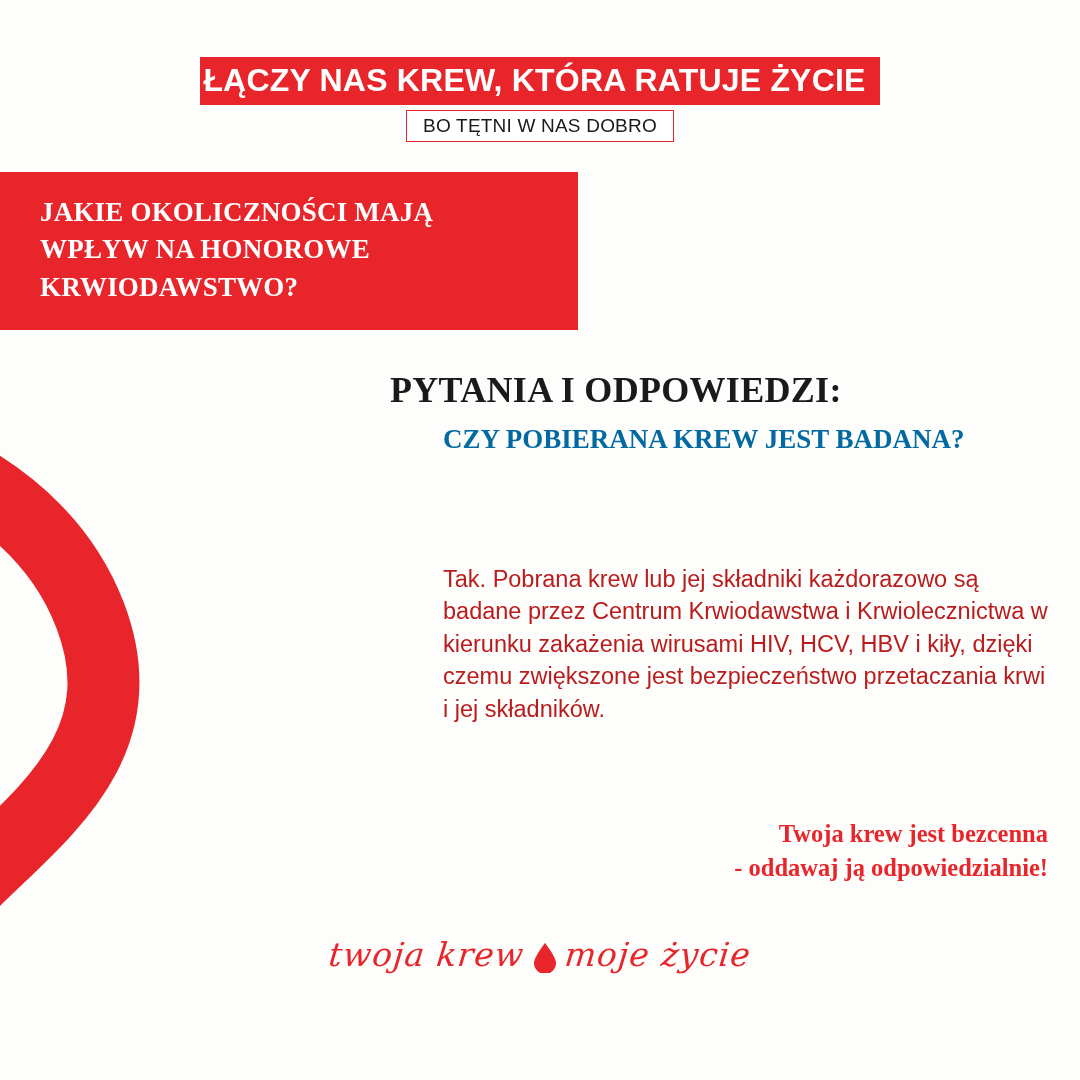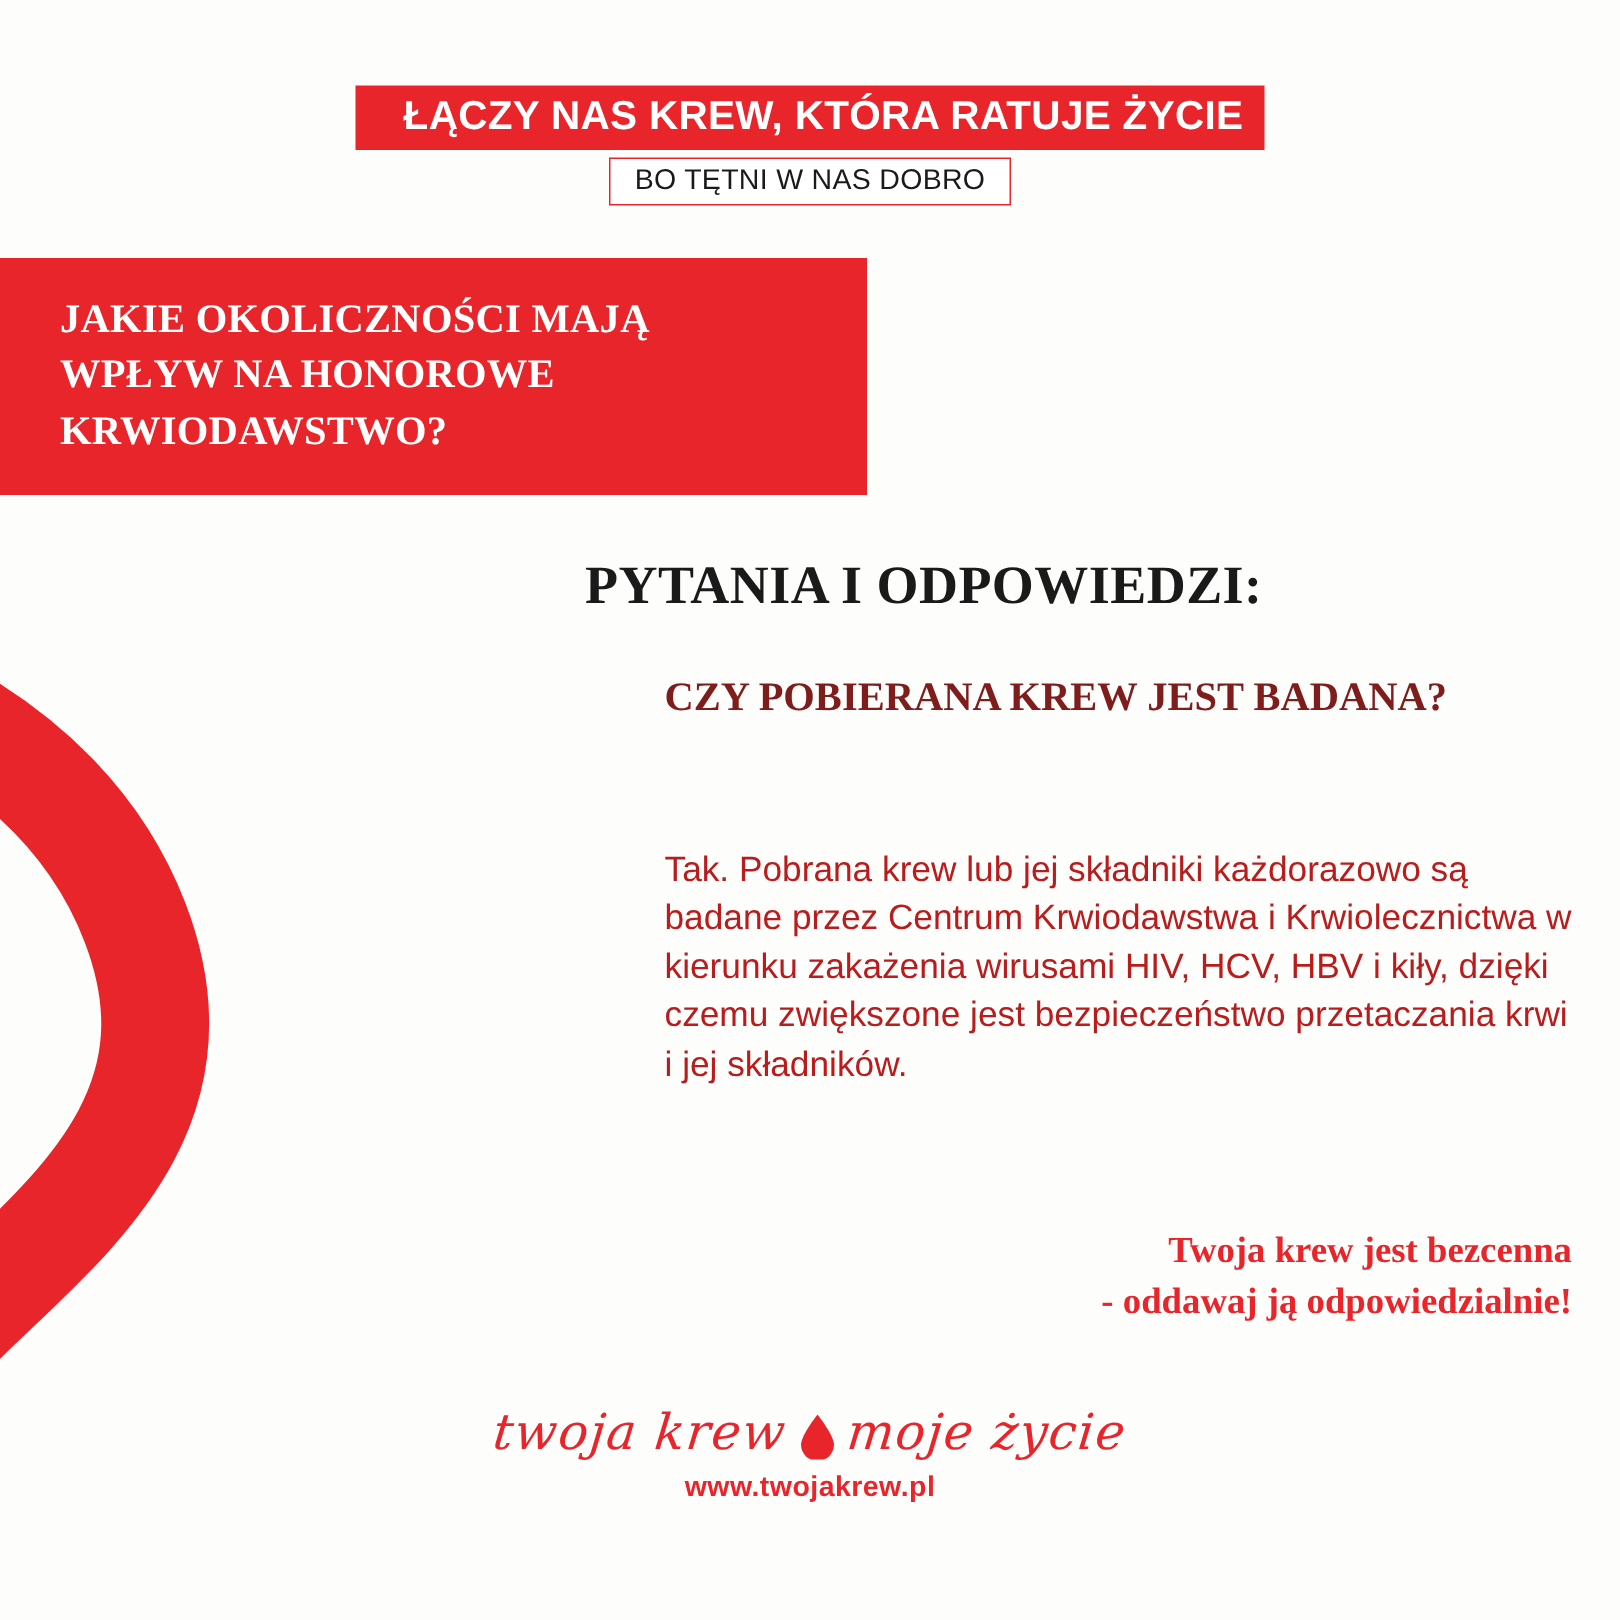--- a/index.html
+++ b/index.html
@@ -38,23 +38,23 @@
     right: 0;
     top: 57px;
     text-align: center;
   }
   .top-banner .line1 {
     display: inline-block;
     background: #e8252a;
     color: #ffffff;
     font-family: "Liberation Sans", sans-serif;
     font-weight: bold;
-    font-size: 27px;
+    font-size: 32px;
     letter-spacing: 0.2px;
-    padding: 7px 14px 9px 32px;
+    padding: 7px 14px 9px 3px;
     line-height: 1;
   }
   .top-banner .line2-wrap {
     margin-top: 5px;
     text-align: center;
   }
   .top-banner .line2 {
     display: inline-block;
     background: #ffffff;
     border: 1.5px solid #e8252a;
@@ -95,27 +95,27 @@
     font-family: "Liberation Serif", serif;
     font-weight: bold;
     font-size: 36px;
     color: #1a1a1a;
     letter-spacing: 0.3px;
     margin: 0;
   }
   .question {
     position: absolute;
     left: 443px;
-    top: 445px;
+    top: 420px;
     width: 600px;
     font-family: "Liberation Serif", serif;
     font-weight: bold;
     font-size: 27px;
     line-height: 1.42;
-    color: #7f1d1d;
+    color: #0369a1;
     margin: 0;
   }
   .answer {
     position: absolute;
     left: 443px;
     top: 563px;
     width: 610px;
     font-family: "Liberation Sans", sans-serif;
     font-size: 23.5px;
     line-height: 1.38;
@@ -207,16 +207,15 @@
   <div class="footer">
     <div class="logo-row">
       <span class="logo-text">twoja krew</span>
       <span class="logo-drop">
         <svg viewBox="0 0 26 30" width="26" height="30" aria-hidden="true">
           <path d="M13 0 C13 0 24 14 24 20 A11 11 0 0 1 2 20 C2 14 13 0 13 0 Z" fill="#e8252a"></path>
         </svg>
       </span>
       <span class="logo-text">moje życie</span>
     </div>
-    <div class="url">www.twojakrew.pl</div>
   </div>
 
 </div>
 
 </body></html>

